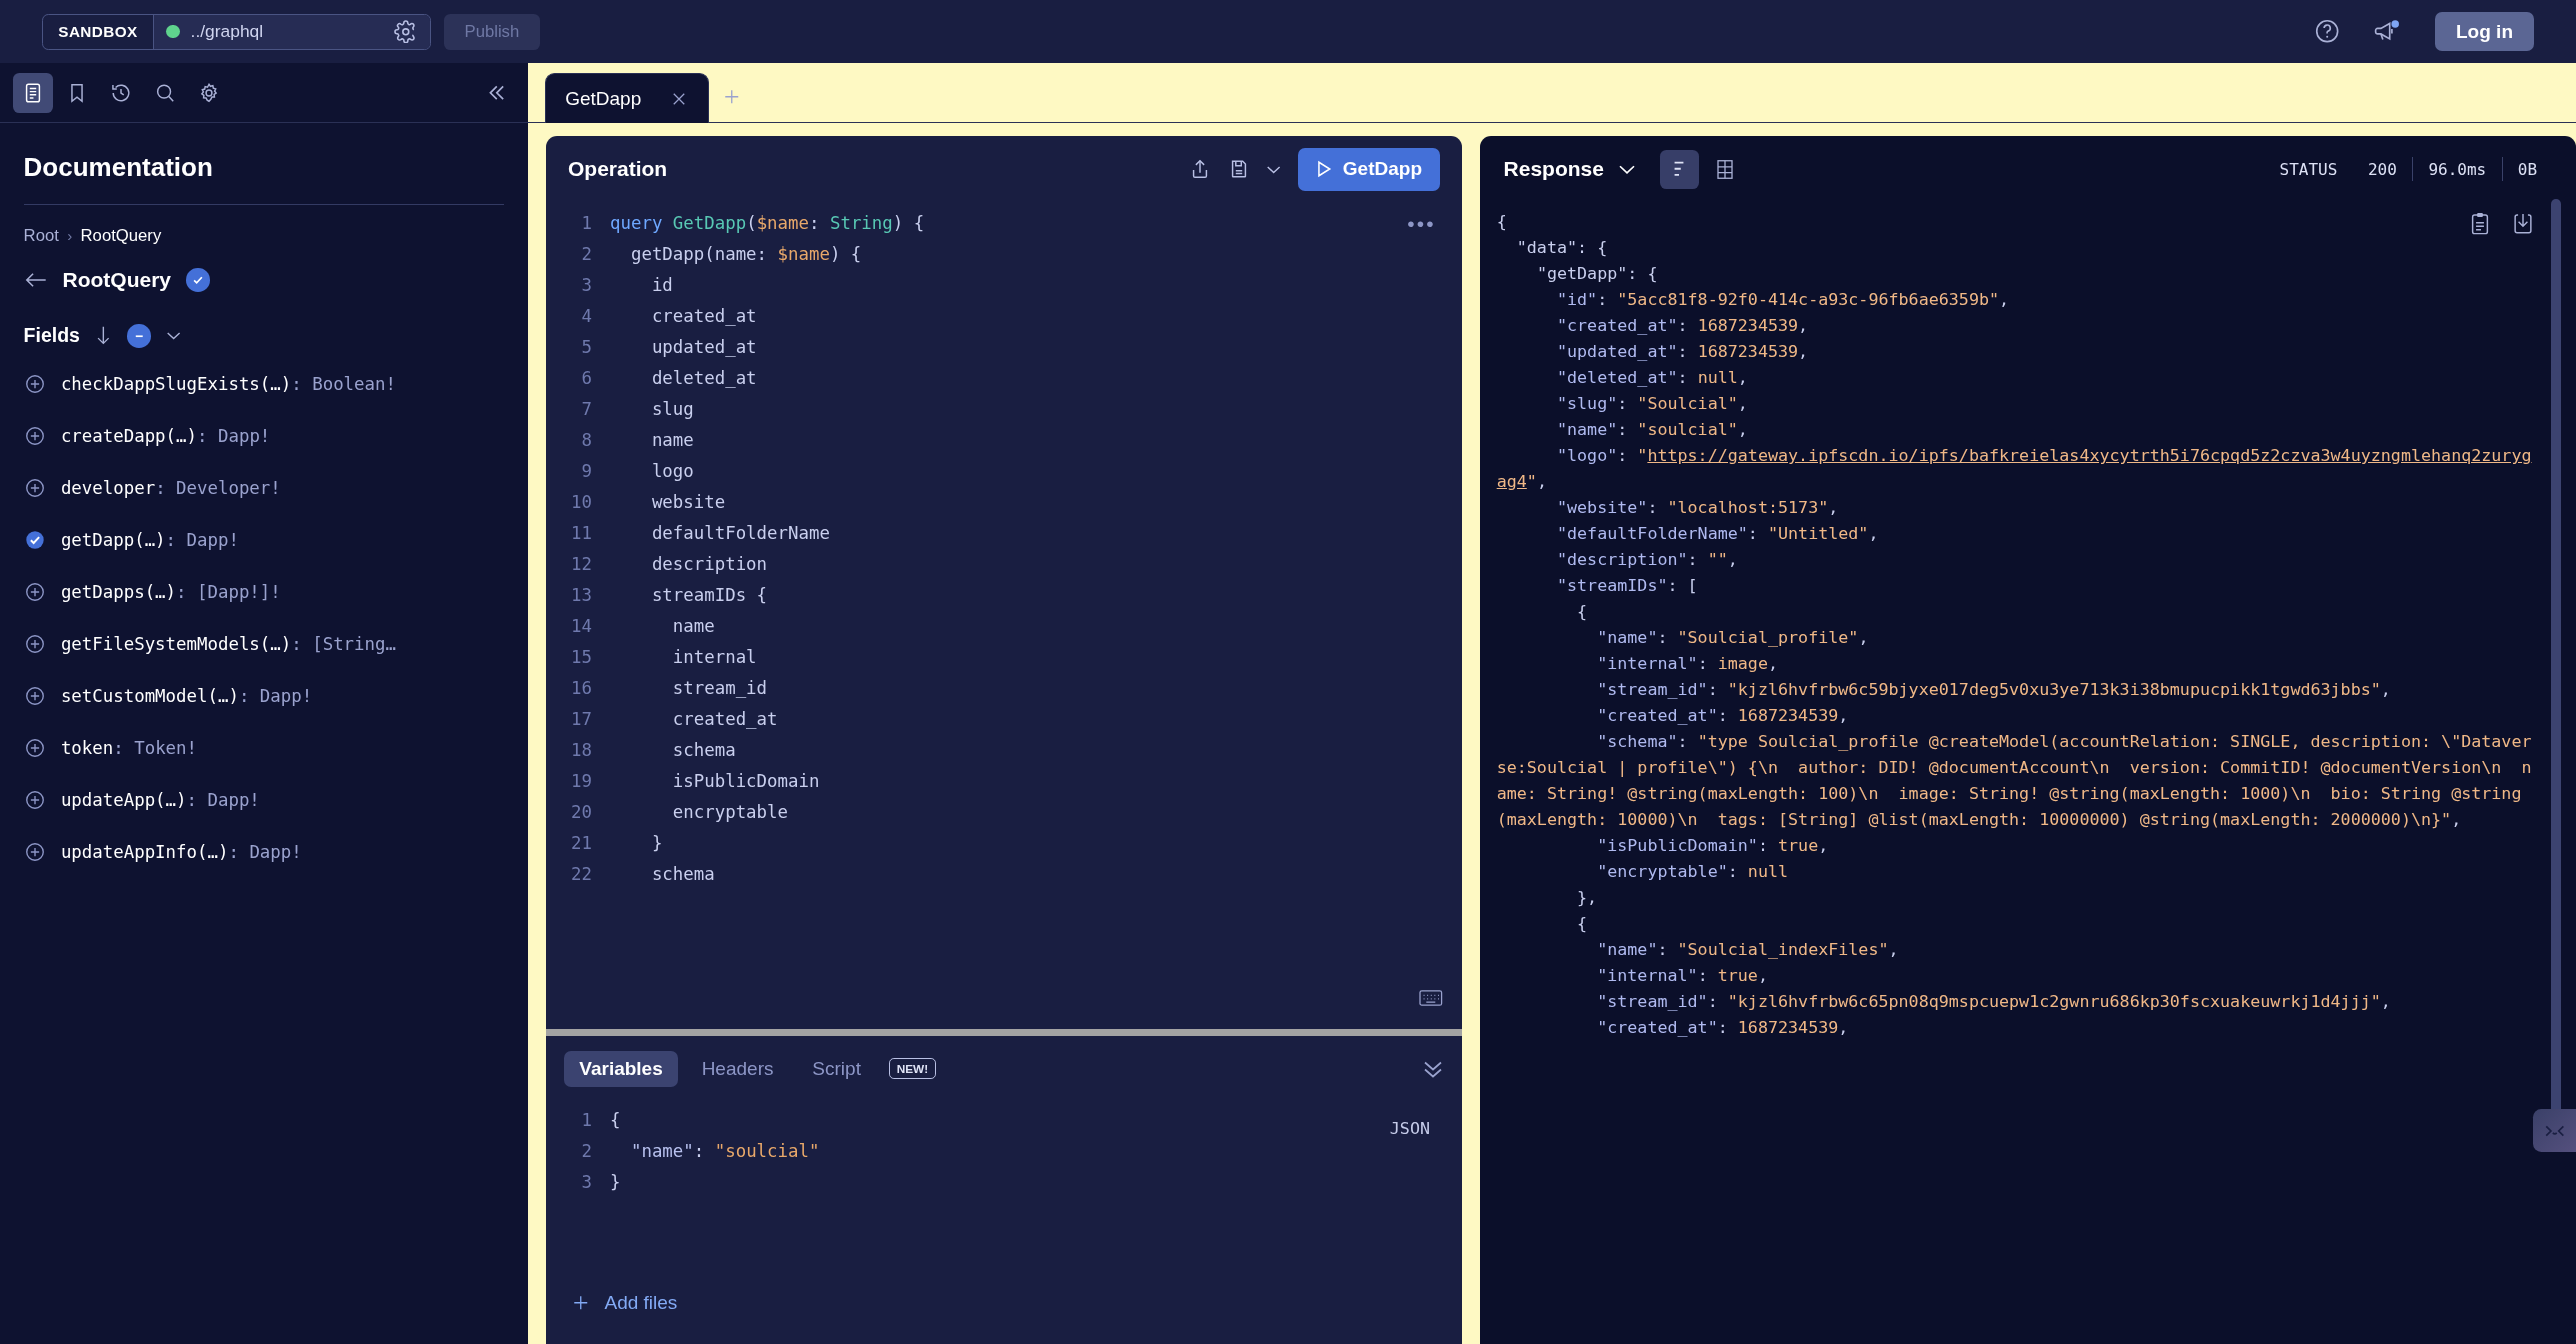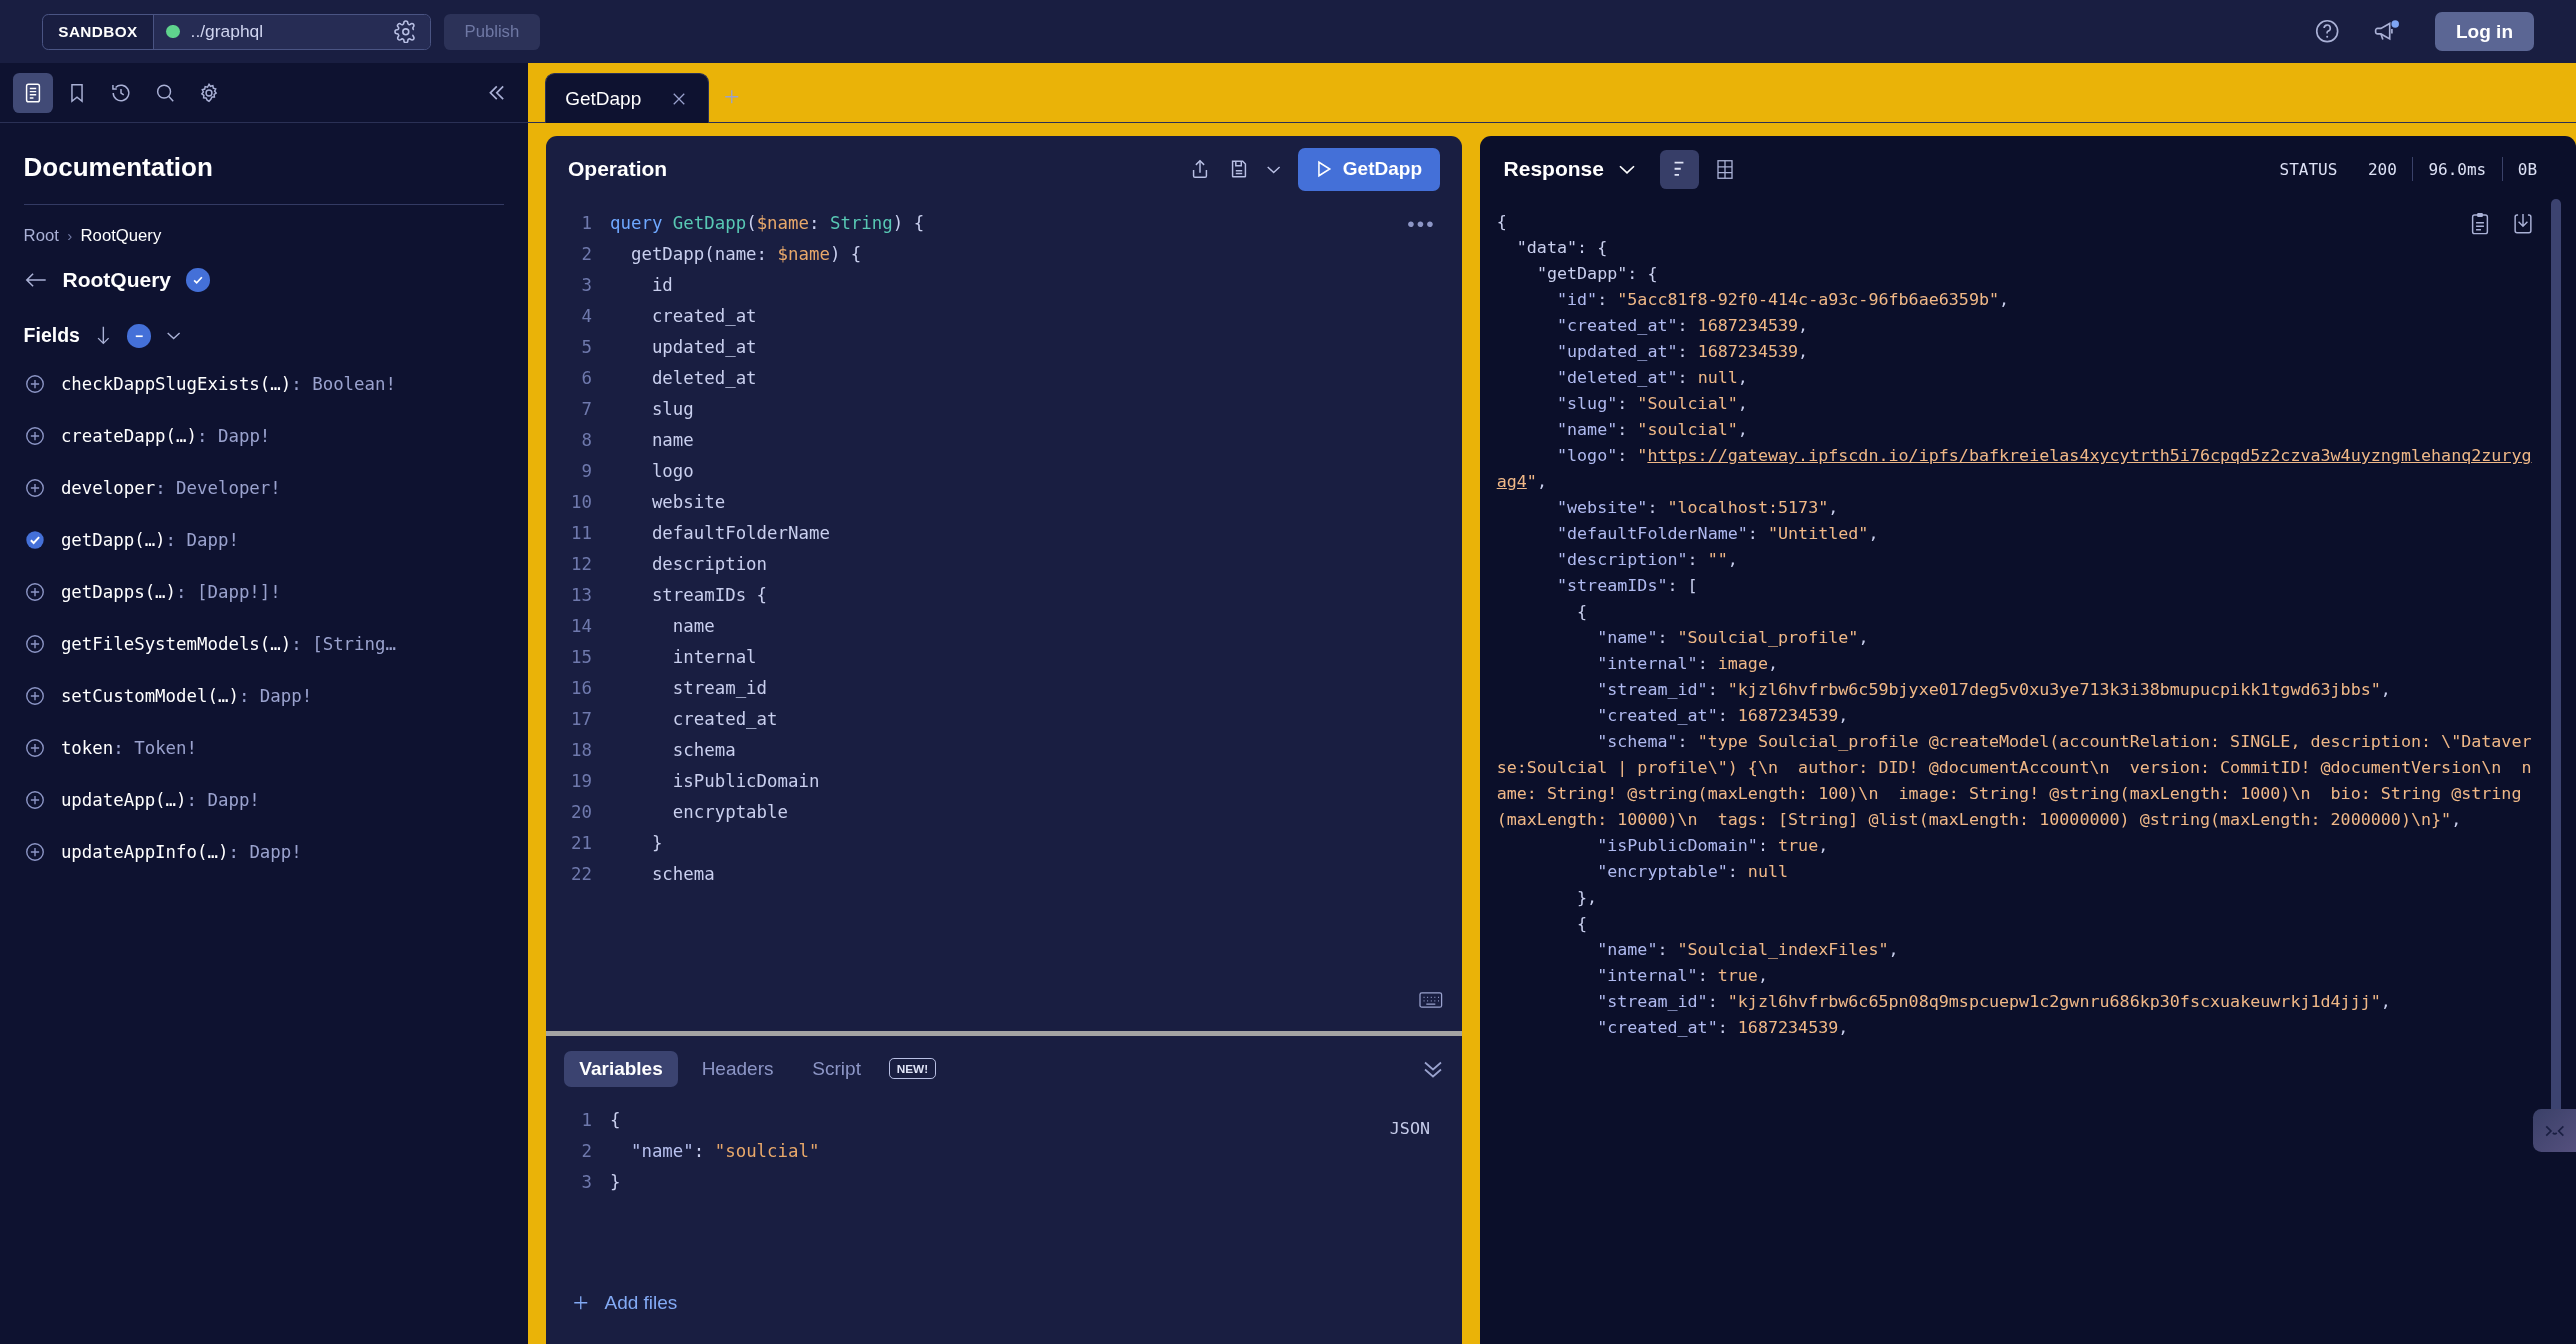--- a/index.html
+++ b/index.html
@@ -117,21 +117,21 @@
   .field-row { display:flex; align-items:center; gap: 15.3px; }
   .field-icon { width: 22px; height: 22px; flex: 0 0 22px; }
   .field-text {
     font-family: "DejaVu Sans Mono", monospace;
     font-size: 17.4px; color: #ffffff;
     white-space: nowrap;
   }
   .field-text .ret { color: #9aa2ce; }
 
   
-  .workspace { flex:1; display:flex; flex-direction:column; min-width:0; background:#eab308;}
+  .workspace { flex:1; display:flex; flex-direction:column; min-width:0; background:#fef9c3;}
   .tabbar {
     height: 60px; flex: 0 0 60px;
     display: flex; align-items: flex-end;
     border-bottom: 1px solid #2a3055;
     padding-left: 16.7px;
   }
   .tab {
     height: 50px;
     border: 1px solid #2a3055;
     border-bottom: none;
@@ -193,21 +193,21 @@
   .tok-kw { color: #6fa8ff; }
   .tok-fn { color: #58c8b4; }
   .tok-var { color: #e8a86a; }
   .tok-type { color: #58c8b4; }
   .op-dots { position: absolute; right: 26.4px; top: 9.7px; color:#8d96c6; font-size: 21px; letter-spacing:2.1px;}
   .kbd-badge { position: absolute; right: 19.5px; bottom: 22px; }
 
   
   .vars-pane {
     flex: 0 0 auto;
-    border-top: 5px solid #a3a3a3;
+    border-top: 7px solid #a3a3a3;
     display: flex; flex-direction: column;
   }
   .vars-tabs {
     height: 65px; display:flex; align-items:center; gap: 8.3px; padding: 0 18px;
   }
   .vtab {
     font-size: 19px; color: #8d96c6;
     padding: 7px 15.3px; border-radius: 7px;
   }
   .vtab.active { background: #3b4370; color: #ffffff; font-weight: 600; }

